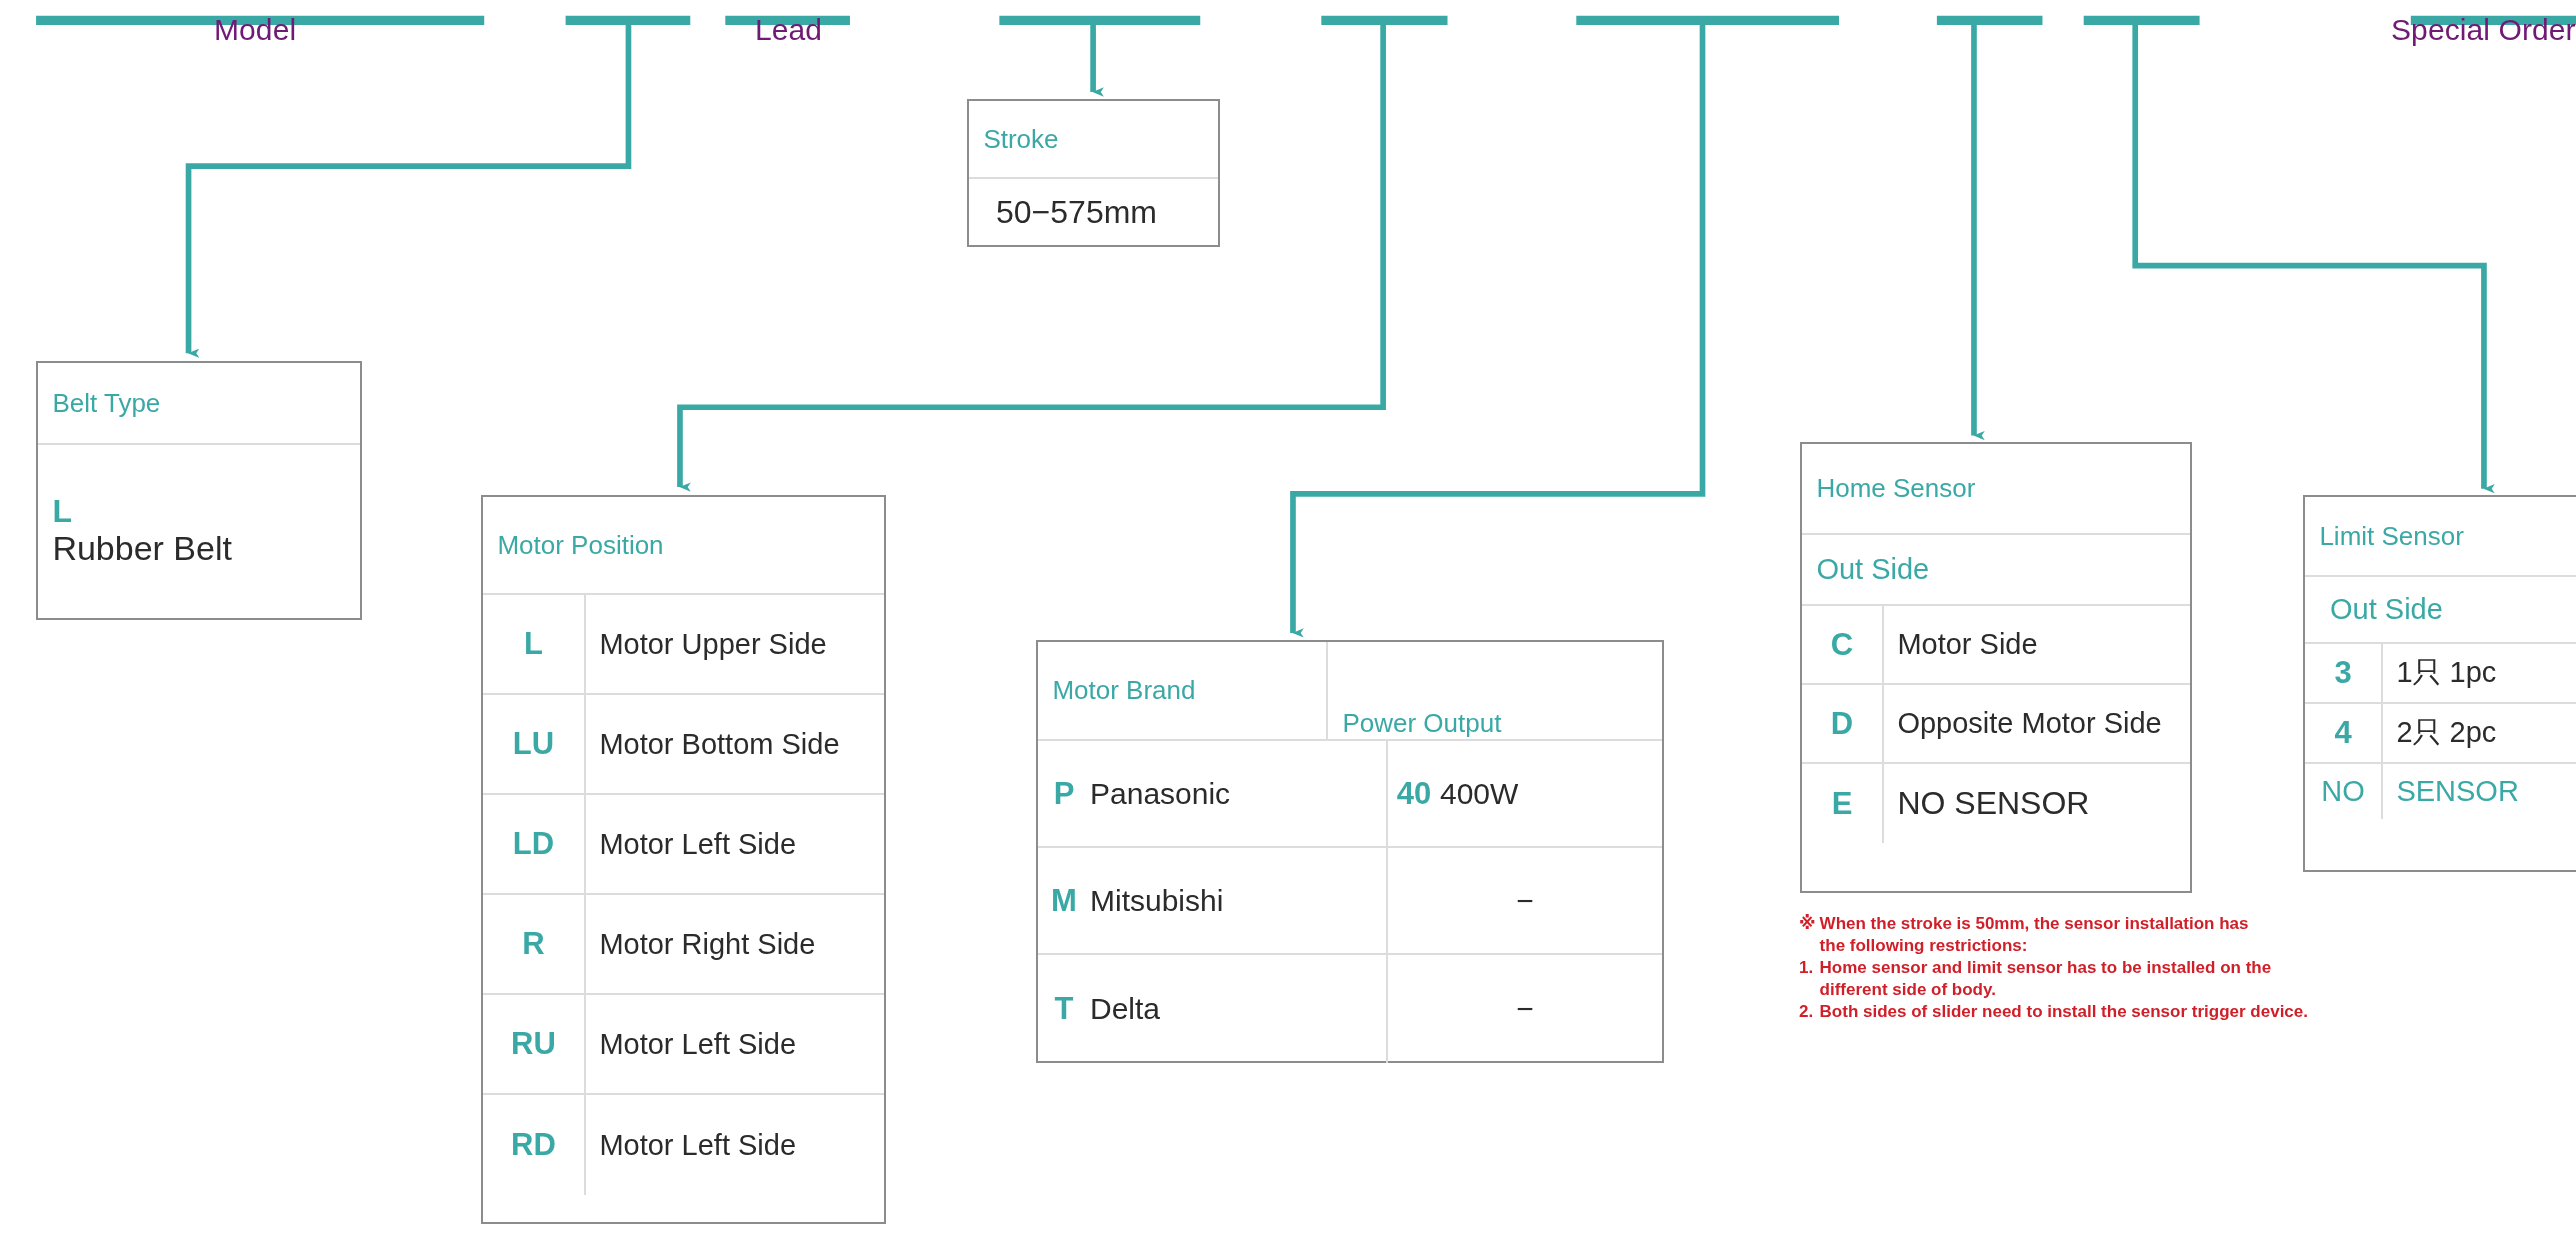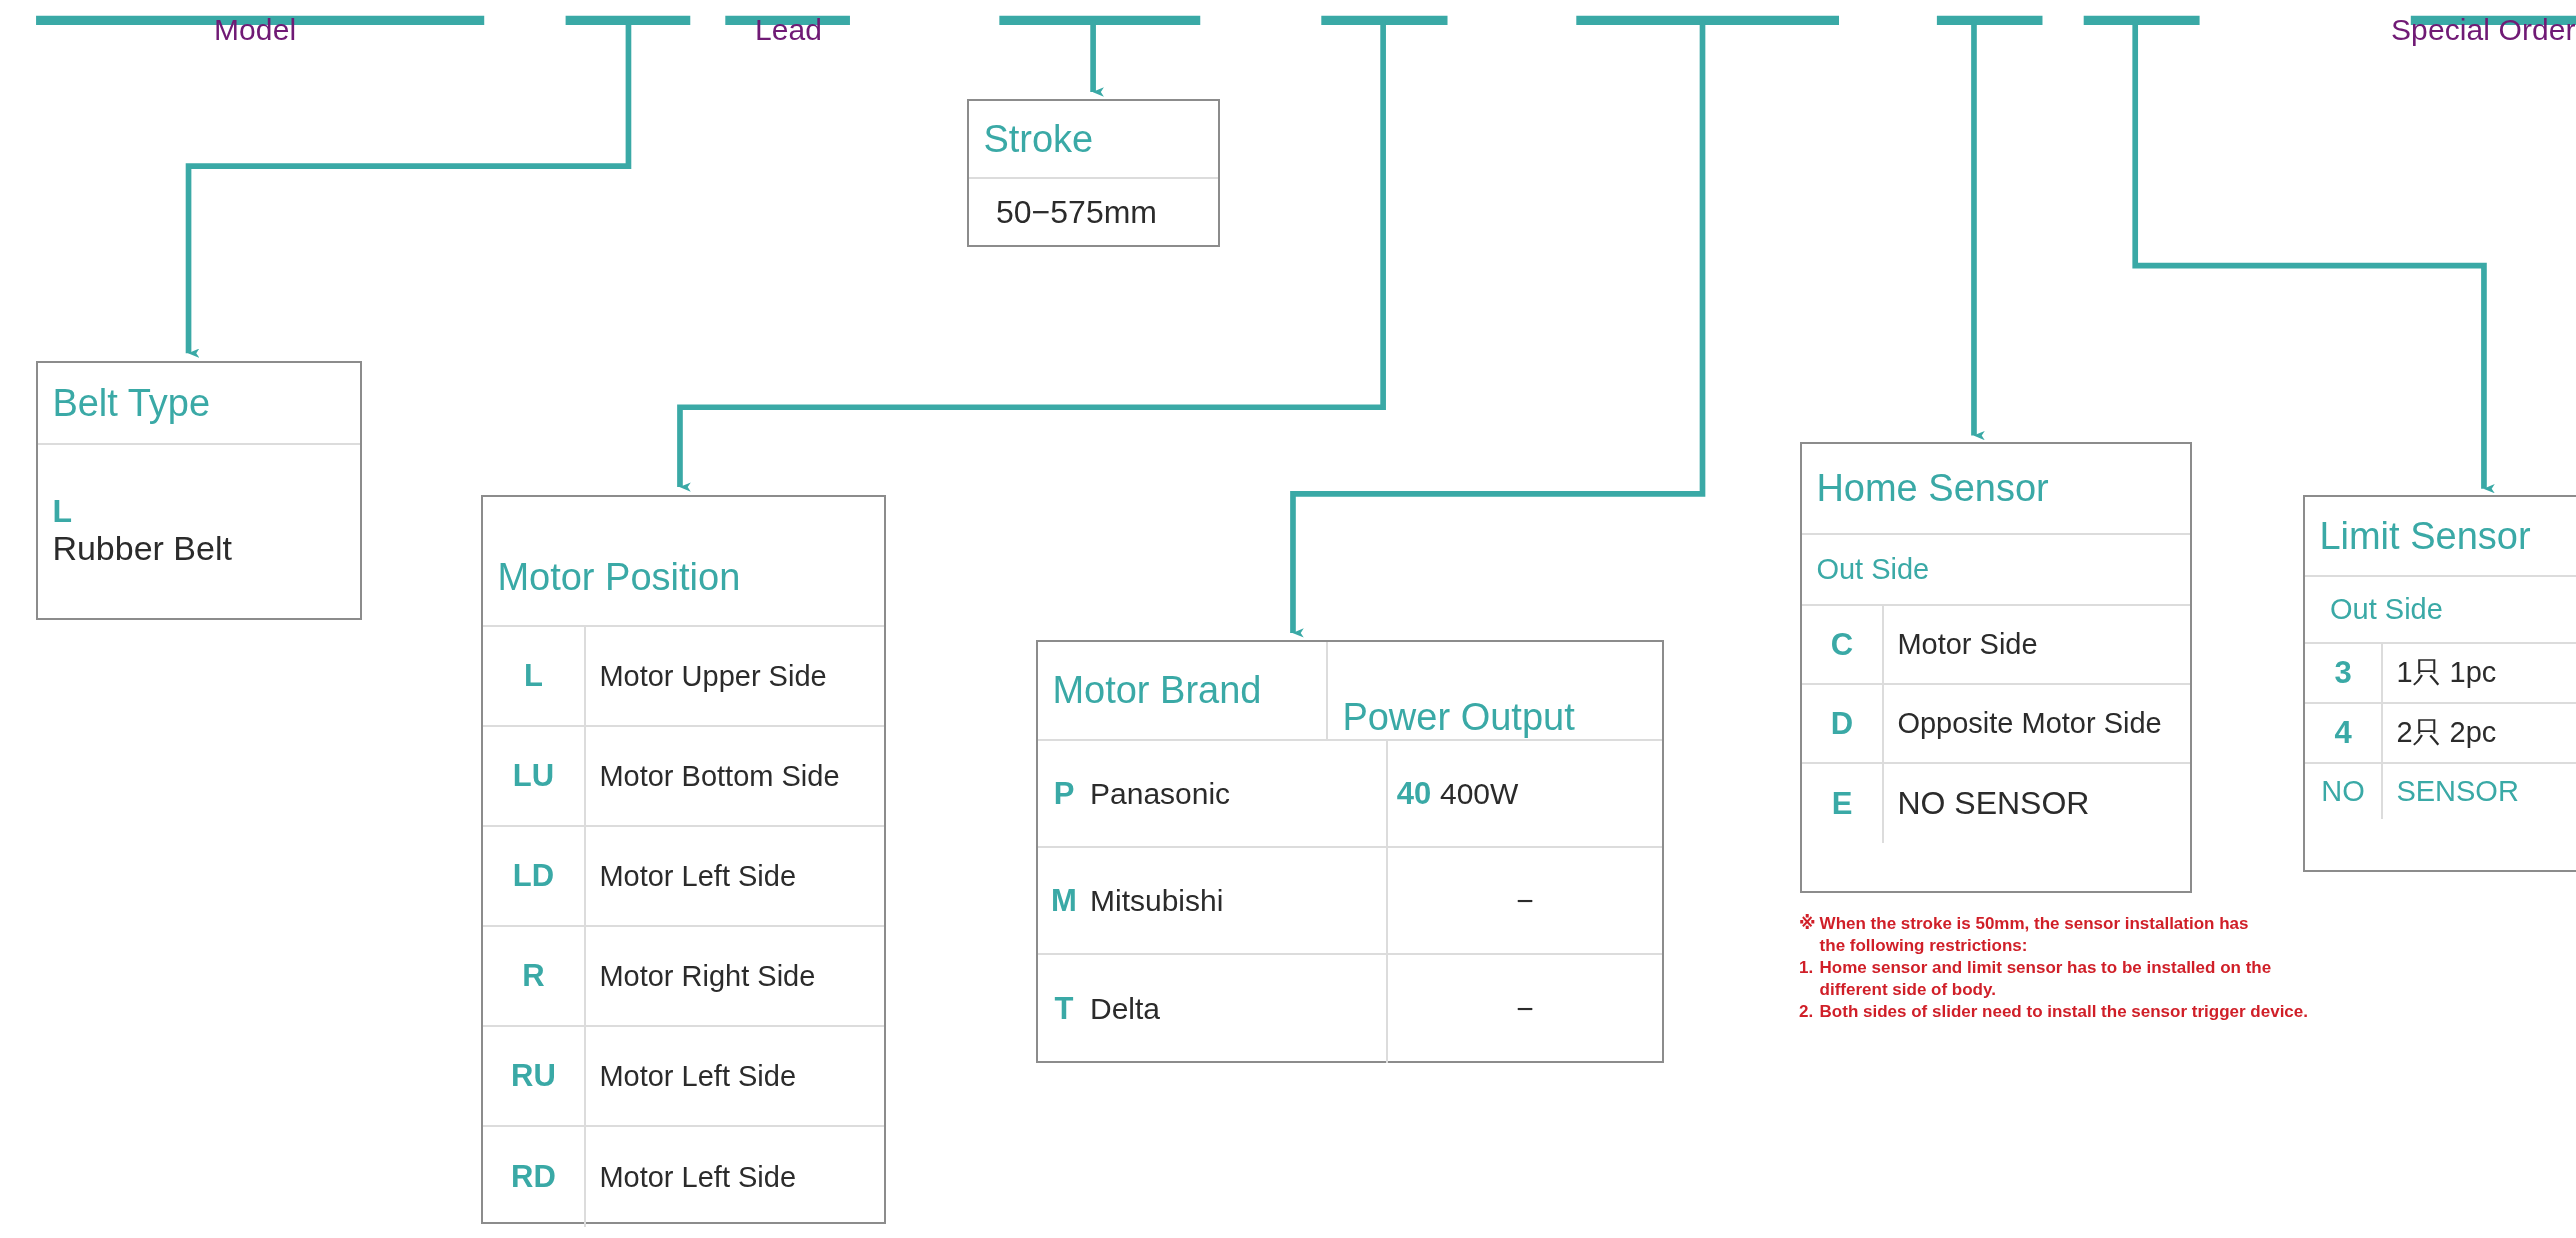--- a/index.html
+++ b/index.html
@@ -38,21 +38,21 @@
     background:#ffffff;
   }
   .box .hrow{
     box-sizing:border-box;
     display:flex;
     align-items:center;
     border-bottom:2.1px solid #dcdcdc;
   }
   .ttl{
     color:#3aa9a6;
-    font-size:38px;
+    font-size:26px;
     padding-left:14.4px;
     white-space:nowrap;
   }
   .ttl.sm{font-size:29px;}
 
   .drow{
     box-sizing:border-box;
     display:flex;
     align-items:stretch;
     border-bottom:2.1px solid #dcdcdc;
@@ -231,21 +231,21 @@
   </div>
 
   <div class="box" style="left:967px; top:99px; width:253px; height:148px;">
     <div class="hrow" style="height:78px;">
       <span class="ttl">Stroke</span>
     </div>
     <div class="strokeval" style="height:67px;">50−575mm</div>
   </div>
 
   <div class="box" style="left:481px; top:495px; width:405px; height:729px;">
-    <div class="hrow" style="height:98px;margin-top:32px;">
+    <div class="hrow" style="height:98px;">
       <span class="ttl">Motor Position</span>
     </div>
 
     <div class="drow" style="height:100px;">
       <span class="code" style="width:103px;">L</span>
       <span class="desc">Motor Upper Side</span>
     </div>
     <div class="drow" style="height:100px;">
       <span class="code" style="width:103px;">LU</span>
       <span class="desc">Motor Bottom Side</span>

